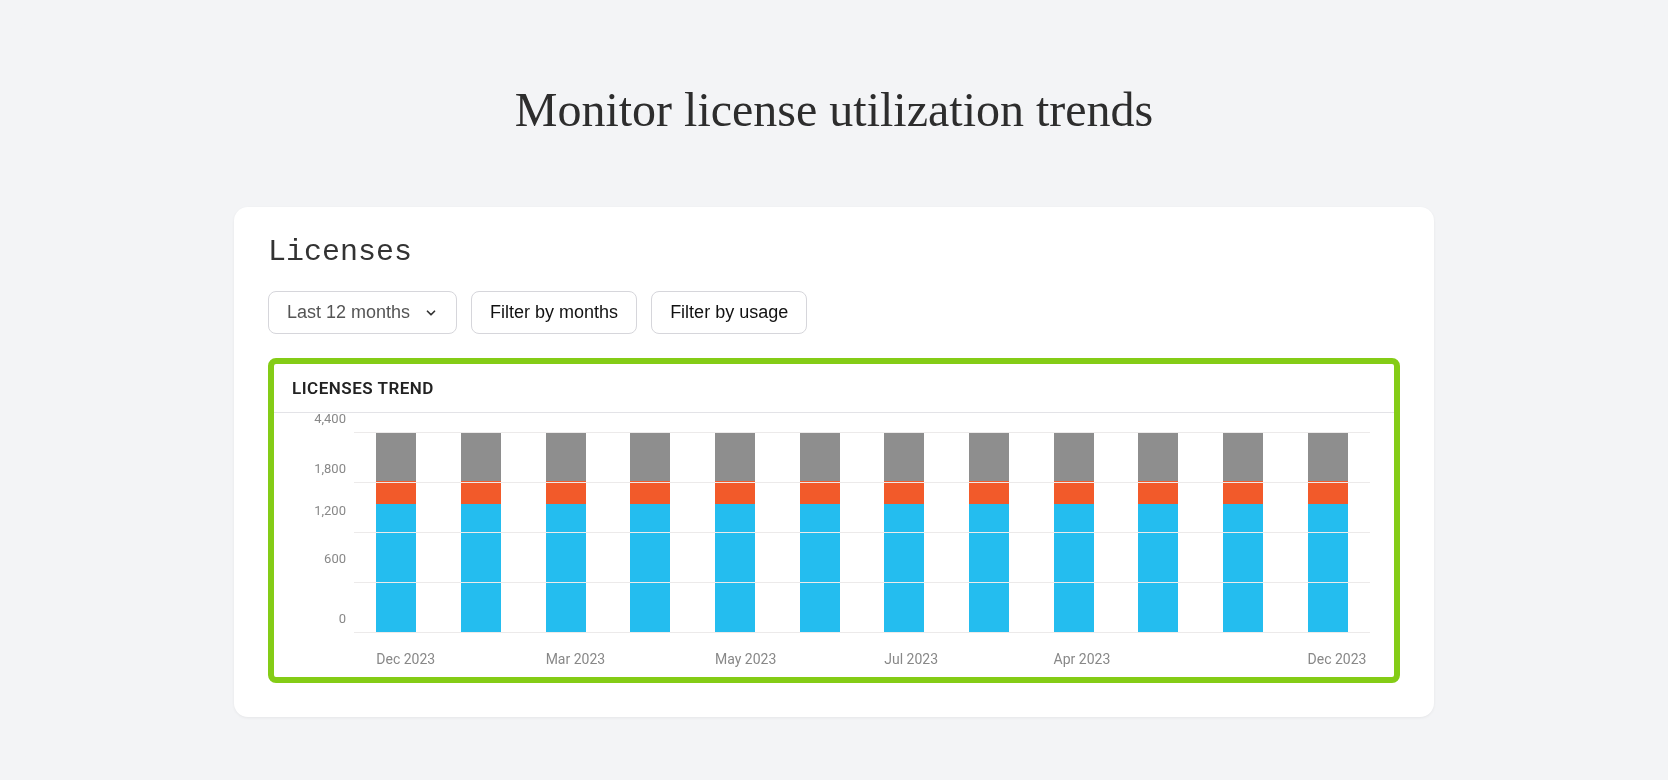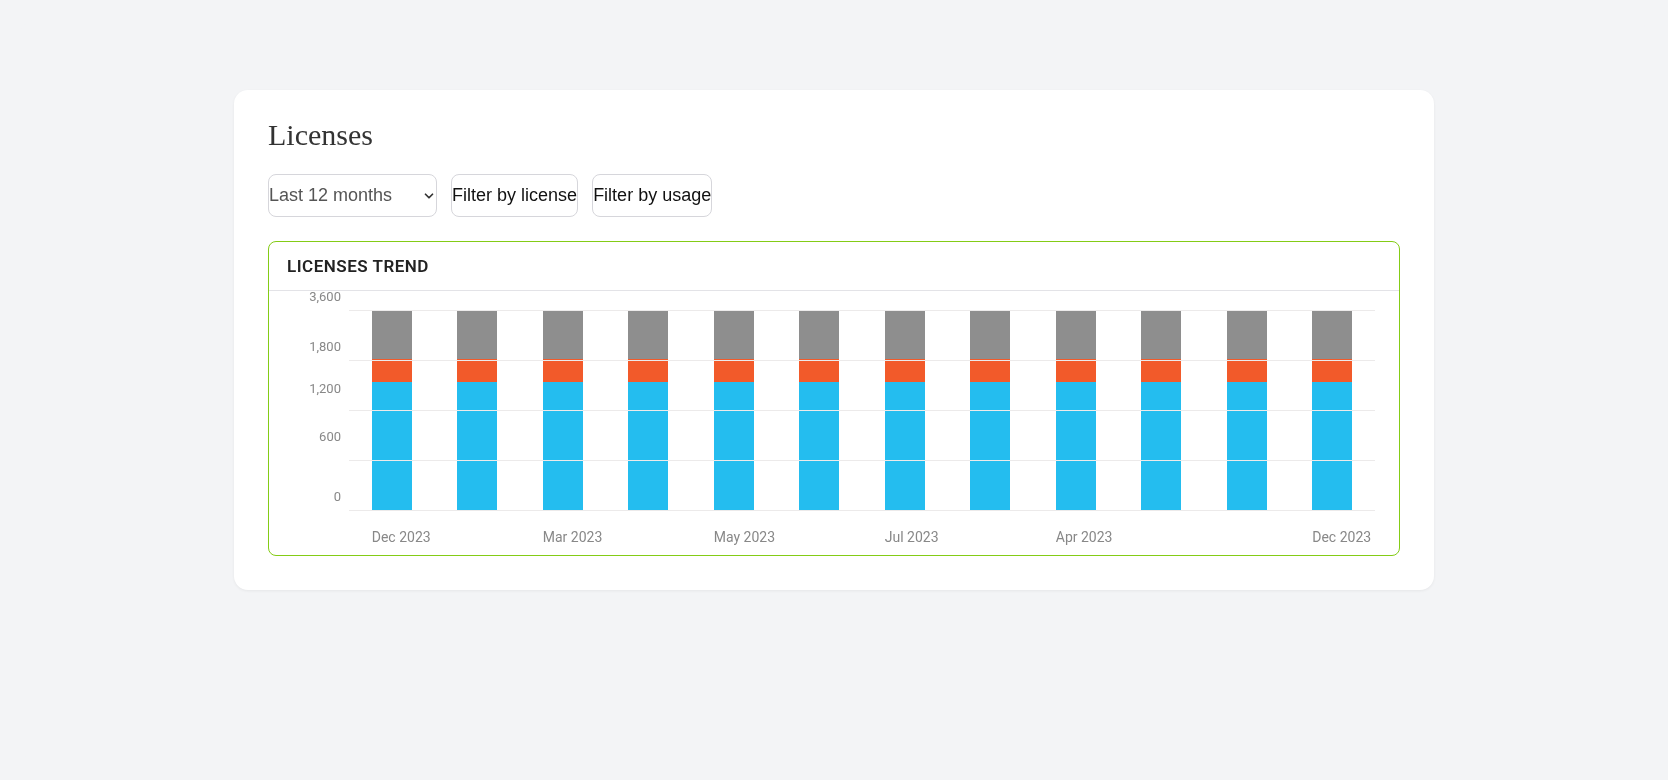--- a/index.html
+++ b/index.html
@@ -30,46 +30,46 @@
   }
   .card {
     background: #fff;
     border-radius: 14px;
     box-shadow: 0 1px 3px rgba(0,0,0,0.06);
     width: 1200px;
     margin-top: 70px;
     padding: 28px 34px 34px 34px;
   }
   .card-title {
-    font-family: Liberation Serif, serif;
+    font-family: Liberation Mono, monospace;
     font-size: 30px;
     color: #333;
     margin-bottom: 22px;
   }
   .controls {
     display: flex;
     gap: 14px;
     margin-bottom: 24px;
   }
   .btn {
     border: 1px solid #d6d6db;
     background: #fff;
     border-radius: 8px;
-    padding: 10px 0;
+    padding: 10px 18px;
     font-size: 18px;
     display: flex;
     align-items: center;
-    gap: 30px;
+    gap: 14px;
     cursor: pointer;
   }
   .btn.range { color: #555; }
   .btn.filter { color: #111; }
   .chev { width: 14px; height: 14px; }
   .chart-box {
-    border: 1px solid #84cc16;
+    border: 6px solid #84cc16;
     border-radius: 8px;
   }
   .chart-header {
     padding: 14px 18px;
     border-bottom: 1px solid #e3e3e7;
     font-size: 17px;
     font-weight: 600;
     letter-spacing: 0.5px;
     color: #222;
   }
@@ -130,49 +130,50 @@
     text-align: center;
     font-size: 14px;
     color: #888;
     white-space: nowrap;
   }
 </style>
 </head>
 <body>
 
 <div class="page-bg">
+  <h1 class="page-title">Monitor license utilization trends</h1>
 
   <div class="card">
     <div class="card-title">Licenses</div>
 
     <div class="controls">
       <button class="btn range">
         <span>Last 12 months</span>
         <svg class="chev" viewBox="0 0 24 24" fill="none" stroke="#333" stroke-width="3" stroke-linecap="round" stroke-linejoin="round">
           <polyline points="6 9 12 15 18 9"></polyline>
         </svg>
       </button>
       <button class="btn filter">
-        <span>Filter by license</span>
+        <span>Filter by months</span>
       </button>
       <button class="btn filter">
         <span>Filter by usage</span>
       </button>
     </div>
 
     <div class="chart-box">
       <div class="chart-header">LICENSES TREND</div>
       <div class="chart-body">
         <div class="plot">
           <div class="yaxis" id="yaxis">
               <div class="ytick" style="bottom: 0px;">0</div>
               <div class="ytick" style="bottom: 60px;">600</div>
               <div class="ytick" style="bottom: 108px;">1,200</div>
               <div class="ytick" style="bottom: 150px;">1,800</div>
-              <div class="ytick" style="bottom: 200px;">3,600</div>
+              <div class="ytick" style="bottom: 200px;">4,400</div>
             </div>
           <div class="grid" id="grid">
             <div class="bars" id="bars">
                 <div class="bar">
                   <div class="seg top" style="height: 47.5px; background: rgb(142, 142, 142);"></div>
                   <div class="seg mid" style="height: 23.3333px; background: rgb(242, 90, 42);"></div>
                   <div class="seg bottom" style="height: 129.167px; background: rgb(36, 189, 239);"></div>
                 </div>
                 <div class="bar">
                   <div class="seg top" style="height: 47.5px; background: rgb(142, 142, 142);"></div>

